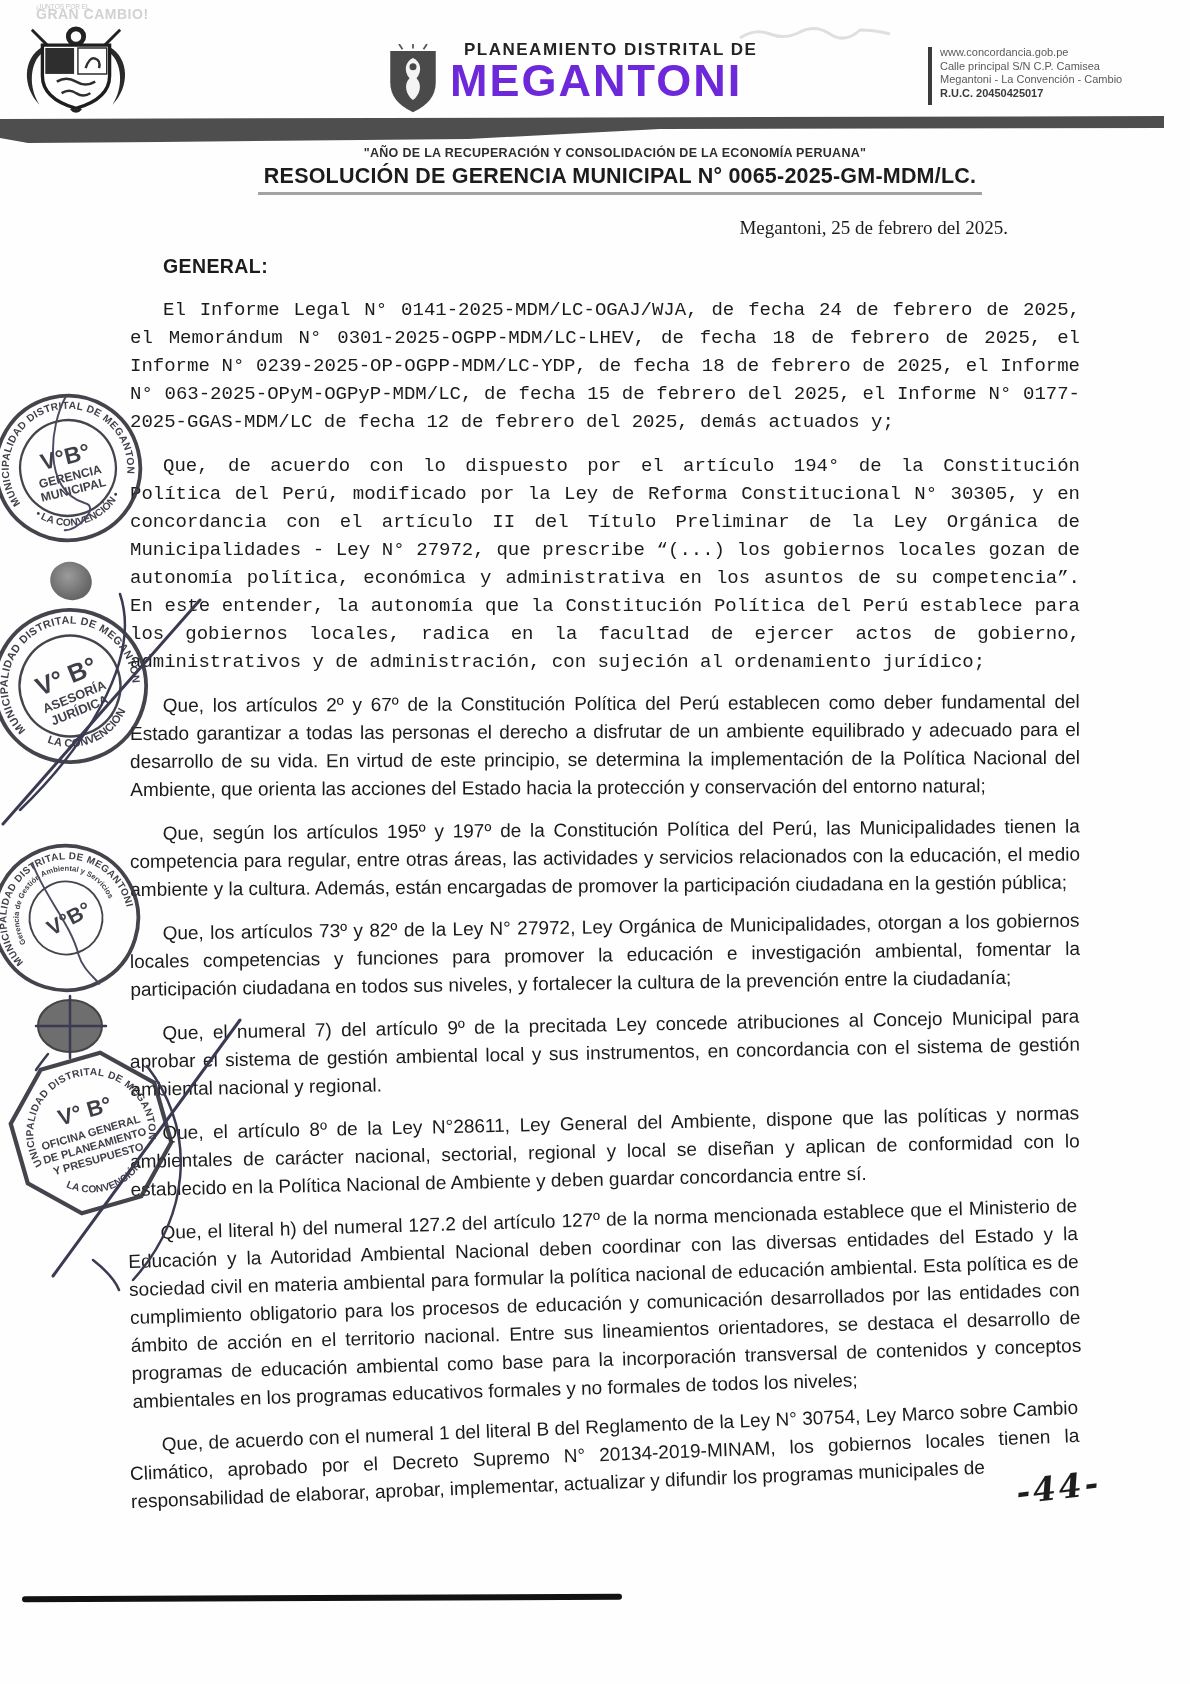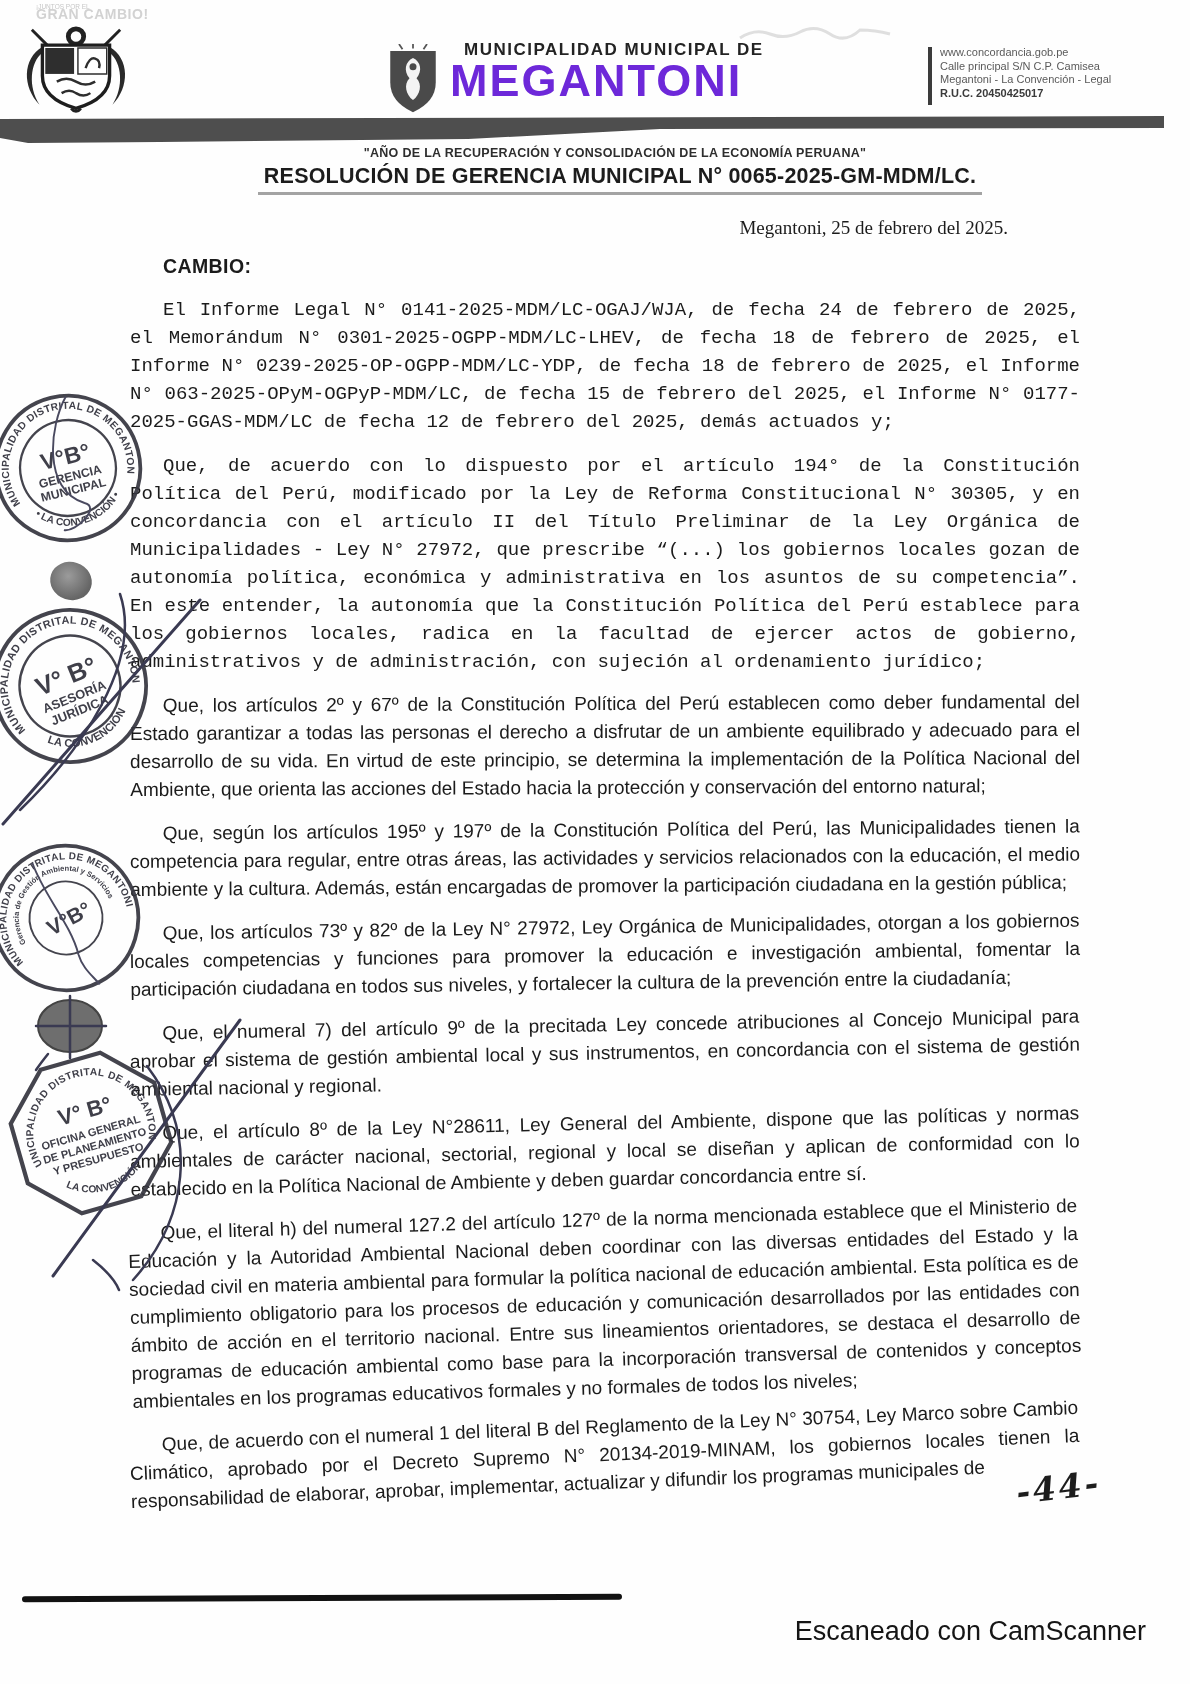--- a/index.html
+++ b/index.html
@@ -90,47 +90,47 @@
   </svg>
 
   <div class="logo-group">
     <svg class="logo-shield" viewBox="0 0 60 80">
       <path d="M 18,6 L 14,0 M 30,5 L 30,-2 M 42,6 L 46,0" stroke="#555" stroke-width="2"></path>
       <path d="M 4,8 H 56 V 44 Q 56,66 30,78 Q 4,66 4,44 Z" fill="#4a4a4a"></path>
       <path d="M 30,16 C 21,20 19,31 26,39 C 19,46 22,58 30,64 C 38,58 41,46 34,39 C 41,31 39,20 30,16 Z" fill="#f4f4f4"></path>
       <circle cx="30" cy="26" r="4" fill="#4a4a4a"></circle>
     </svg>
     <div>
-      <div class="org-small">MUNICIPALIDAD MUNICIPAL DE</div>
+      <div class="org-small">PLANEAMIENTO DISTRITAL DE</div>
       <div class="org-large">MEGANTONI</div>
     </div>
   </div>
 
   <div class="contact-bar"></div>
   <div class="contact">
     <div class="rline">www.concordancia.gob.pe</div>
     <div class="rline">Calle principal S/N C.P. Camisea</div>
-    <div class="rline">Megantoni - La Convención - Legal</div>
+    <div class="rline">Megantoni - La Convención - Cambio</div>
     <div class="rline ruc">R.U.C. 20450425017</div>
   </div>
 
   <div class="banner"></div>
   <div class="banner-text">
     <div>¡JUNTOS POR EL</div>
     <div class="b2">GRAN CAMBIO!</div>
   </div>
 
   <div class="year-slogan">"AÑO DE LA RECUPERACIÓN Y CONSOLIDACIÓN DE LA ECONOMÍA PERUANA"</div>
   <div class="title-row">
     <span>RESOLUCIÓN DE GERENCIA MUNICIPAL N° 0065-2025-GM-MDM/LC.</span>
   </div>
 
   <div class="content">
     <p class="dateline">Megantoni, 25 de febrero del 2025.</p>
-    <div class="hdg">CAMBIO:</div>
+    <div class="hdg">GENERAL:</div>
     <p class="body t0">El Informe Legal N° 0141-2025-MDM/LC-OGAJ/WJA, de fecha 24 de febrero de 2025, el Memorándum N° 0301-2025-OGPP-MDM/LC-LHEV, de fecha 18 de febrero de 2025, el Informe N° 0239-2025-OP-OGPP-MDM/LC-YDP, de fecha 18 de febrero de 2025, el Informe N° 063-2025-OPyM-OGPyP-MDM/LC, de fecha 15 de febrero del 2025, el Informe N° 0177-2025-GGAS-MDM/LC de fecha 12 de febrero del 2025, demás actuados y;</p>
     <p class="body t0">Que, de acuerdo con lo dispuesto por el artículo 194° de la Constitución Política del Perú, modificado por la Ley de Reforma Constitucional N° 30305, y en concordancia con el artículo II del Título Preliminar de la Ley Orgánica de Municipalidades - Ley N° 27972, que prescribe “(...) los gobiernos locales gozan de autonomía política, económica y administrativa en los asuntos de su competencia”.  En este entender, la autonomía que la Constitución Política del Perú establece para los gobiernos locales, radica en la facultad de ejercer actos de gobierno, administrativos y de administración, con sujeción al ordenamiento jurídico;</p>
     <p class="body t1">Que, los artículos 2º y 67º de la Constitución Política del Perú establecen como deber fundamental del Estado garantizar a todas las personas el derecho a disfrutar de un ambiente equilibrado y adecuado para el desarrollo de su vida. En virtud de este principio, se determina la implementación de la Política Nacional del Ambiente, que orienta las acciones del Estado hacia la protección y conservación del entorno natural;</p>
     <p class="body t2">Que, según los artículos 195º y 197º de la Constitución Política del Perú, las Municipalidades tienen la competencia para regular, entre otras áreas, las actividades y servicios relacionados con la educación, el medio ambiente y la cultura. Además, están encargadas de promover la participación ciudadana en la gestión pública;</p>
     <p class="body t3">Que, los artículos 73º y 82º de la Ley N° 27972, Ley Orgánica de Municipalidades, otorgan a los gobiernos locales competencias y funciones para promover la educación e investigación ambiental, fomentar la participación ciudadana en todos sus niveles, y fortalecer la cultura de la prevención entre la ciudadanía;</p>
     <p class="body t4">Que, el numeral 7) del artículo 9º de la precitada Ley concede atribuciones al Concejo Municipal para aprobar el sistema de gestión ambiental local y sus instrumentos, en concordancia con el sistema de gestión ambiental nacional y regional.</p>
     <p class="body t5">Que, el artículo 8º de la Ley N°28611, Ley General del Ambiente, dispone que las políticas y normas ambientales de carácter nacional, sectorial, regional y local se diseñan y aplican de conformidad con lo establecido en la Política Nacional de Ambiente y deben guardar concordancia entre sí.</p>
     <p class="body t6">Que, el literal h) del numeral 127.2 del artículo 127º de la norma mencionada establece que el Ministerio de Educación y la Autoridad Ambiental Nacional deben coordinar con las diversas entidades del Estado y la sociedad civil en materia ambiental para formular la política nacional de educación ambiental. Esta política es de cumplimiento obligatorio para los procesos de educación y comunicación desarrollados por las entidades con ámbito de acción en el territorio nacional. Entre sus lineamientos orientadores, se destaca el desarrollo de programas de educación ambiental como base para la incorporación transversal de contenidos y conceptos ambientales en los programas educativos formales y no formales de todos los niveles;</p>
     <p class="body t7">Que, de acuerdo con el numeral 1 del literal B del Reglamento de la Ley N° 30754, Ley Marco sobre Cambio Climático, aprobado por el Decreto Supremo N° 20134-2019-MINAM, los gobiernos locales tienen la responsabilidad de elaborar, aprobar, implementar, actualizar y difundir los programas municipales de</p>
   </div>
@@ -213,15 +213,14 @@
   </div>
 
   <svg class="sig" style="left:-5px;top:1008px;" width="270" height="290">
     <path d="M 245,12 L 58,268" stroke-width="3"></path>
     <path d="M 152,58 C 205,128 192,212 138,272" stroke-width="2.5"></path>
     <path d="M 98,252 C 112,263 120,272 124,282" stroke-width="2.5"></path>
   </svg>
 
   <div class="scan-line"></div>
   <div class="page-num">-44-</div>
-  <div class="cam-credit">Escaneado con CamScanner</div>
 
 </div>
 
 </body></html>

